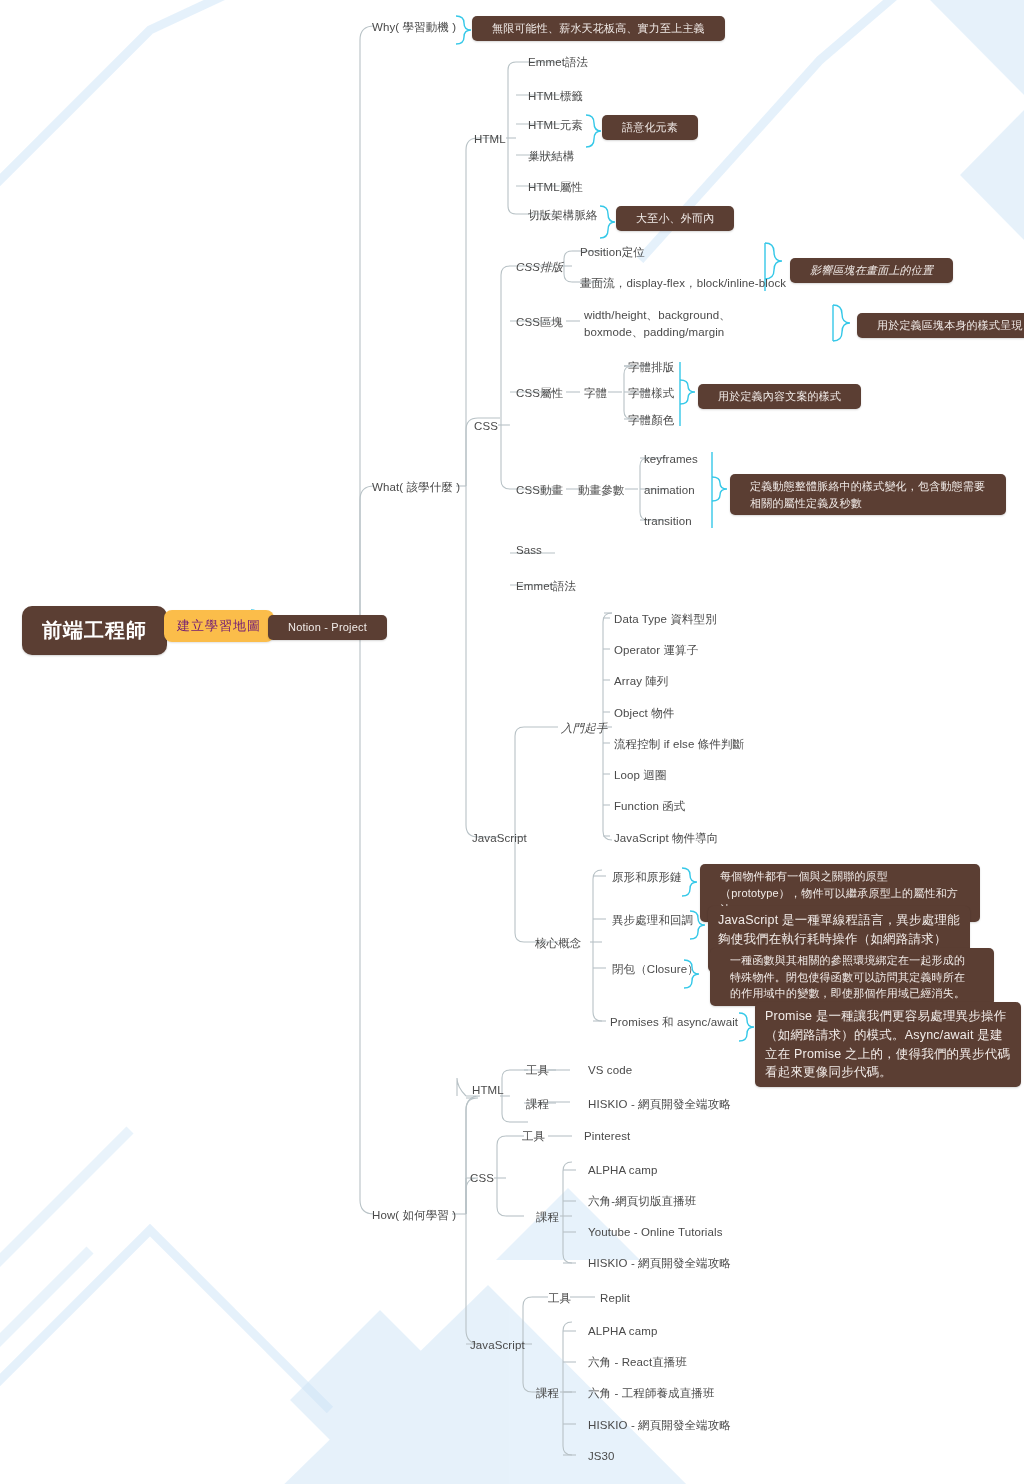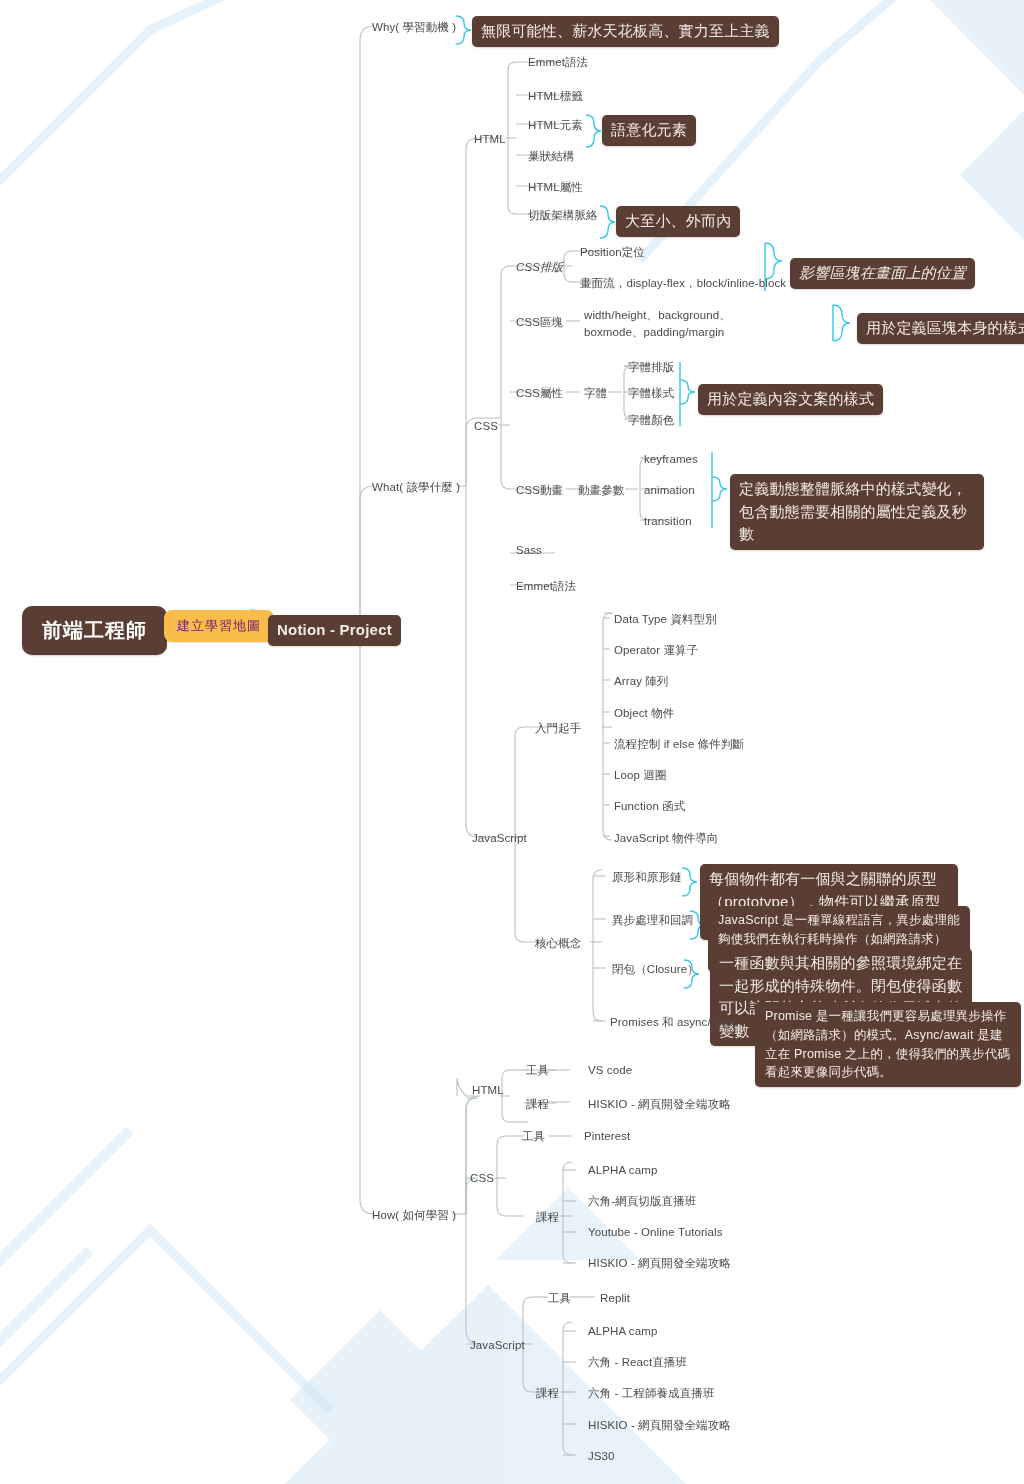--- a/index.html
+++ b/index.html
@@ -24,21 +24,21 @@
     padding:11px 20px;font-size:20px;font-weight:bold;letter-spacing:1px;
     box-shadow:0 1px 2px rgba(0,0,0,.18);
   }
   .pill-orange{
     background:#fbbd4a;color:#701a75;border-radius:8px;
     padding:7px 13px;font-size:13px;letter-spacing:1px;
     box-shadow:0 1px 2px rgba(0,0,0,.12);
   }
   .pill-brown{
     background:#5b3e33;color:#f2ece9;border-radius:5px;
-    padding:4px 9px;font-size:15px;line-height:1.5;
+    padding:4px 20px;font-size:11px;line-height:1.5;
     box-shadow:0 1px 2px rgba(0,0,0,.16);
     letter-spacing:.2px;
   }
   .pill-brown.wrap{white-space:normal;}
   .pill-brown.big{font-size:12.5px;padding:5px 10px;}
 </style>
 </head>
 <body>
 
 <div id="stage">
@@ -205,21 +205,21 @@
       <path d="M563,1331 L576,1331"></path>
         <path d="M563,1362 L576,1362"></path>
       <path d="M563,1392 L576,1392"></path>
         <path d="M563,1424 L576,1424"></path>
       <path d="M563,1455 L576,1455"></path>
     </g>
   </svg>
 
   <div class="node root" style="left:22px;top:606px;">前端工程師</div>
   <div class="node pill-orange" style="left:164px;top:610px;">建立學習地圖</div>
-  <div class="node pill-brown" style="left:268px;top:615px;font-weight:bold;">Notion - Project</div>
+  <div class="node pill-brown" style="left:268px;top:615px;">Notion - Project</div>
 
   <div class="node txt" style="left:372px;top:19px;">Why( 學習動機 )</div>
   <div class="node pill-brown" style="left:472px;top:16px;">無限可能性、薪水天花板高、實力至上主義</div>
 
   <div class="node txt" style="left:372px;top:479px;">What( 該學什麼 )</div>
 
   <div class="node txt" style="left:474px;top:131px;">HTML</div>
   <div class="node txt" style="left:528px;top:54px;">Emmet語法</div>
   <div class="node txt" style="left:528px;top:88px;">HTML標籤</div>
   <div class="node txt" style="left:528px;top:117px;">HTML元素</div>
@@ -252,21 +252,21 @@
   <div class="node txt" style="left:644px;top:451px;">keyframes</div>
   <div class="node txt" style="left:644px;top:482px;">animation</div>
   <div class="node txt" style="left:644px;top:513px;">transition</div>
   <div class="node pill-brown wrap" style="left:730px;top:474px;width:236px;">定義動態整體脈絡中的樣式變化，包含動態需要相關的屬性定義及秒數</div>
 
   <div class="node txt" style="left:516px;top:542px;">Sass</div>
   <div class="node txt" style="left:516px;top:578px;">Emmet語法</div>
 
   <div class="node txt" style="left:472px;top:830px;">JavaScript</div>
 
-  <div class="node txt" style="left:535px;top:720px;">入門起手</div>
+  <div class="node txt" style="left:561px;top:720px;font-style:italic;">入門起手</div>
   <div class="node txt" style="left:614px;top:611px;">Data Type 資料型別</div>
   <div class="node txt" style="left:614px;top:642px;">Operator 運算子</div>
   <div class="node txt" style="left:614px;top:673px;">Array 陣列</div>
   <div class="node txt" style="left:614px;top:705px;">Object 物件</div>
   <div class="node txt" style="left:614px;top:736px;">流程控制 if else 條件判斷</div>
   <div class="node txt" style="left:614px;top:767px;">Loop 迴圈</div>
   <div class="node txt" style="left:614px;top:798px;">Function 函式</div>
   <div class="node txt" style="left:614px;top:830px;">JavaScript 物件導向</div>
 
   <div class="node txt" style="left:535px;top:935px;">核心概念</div>

